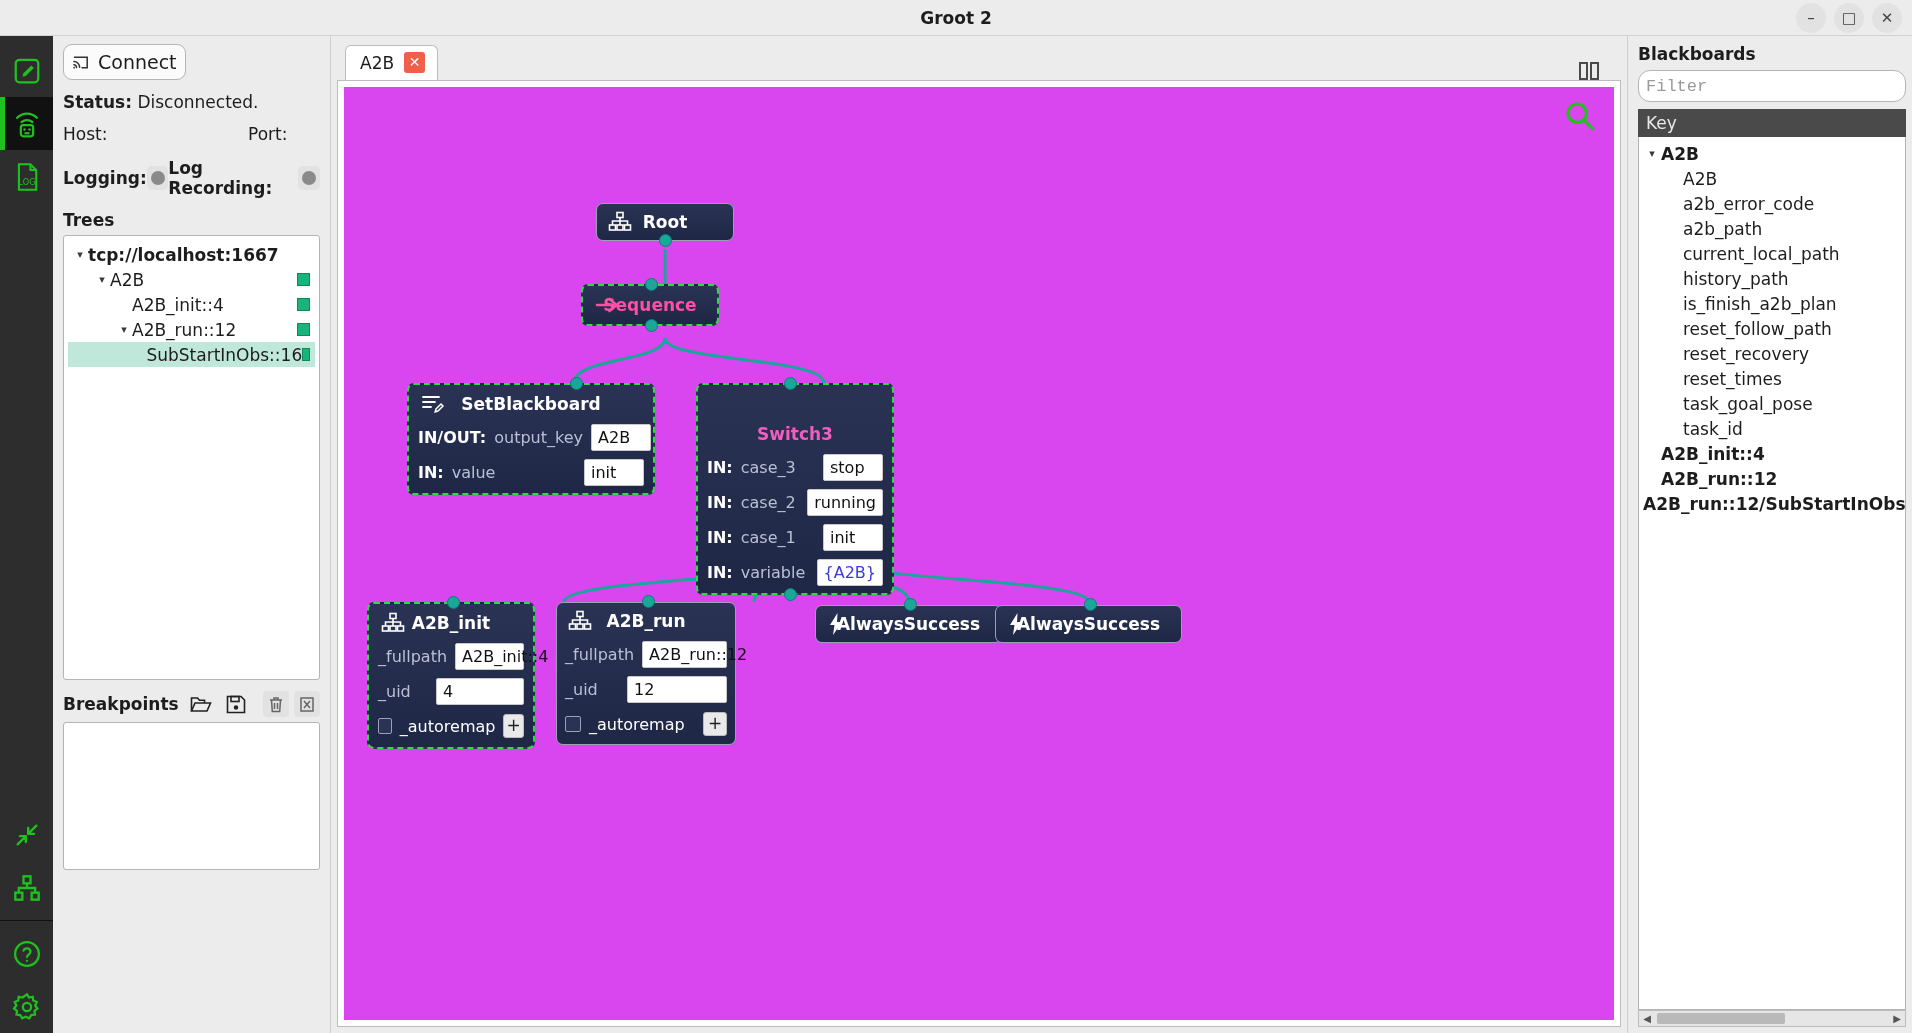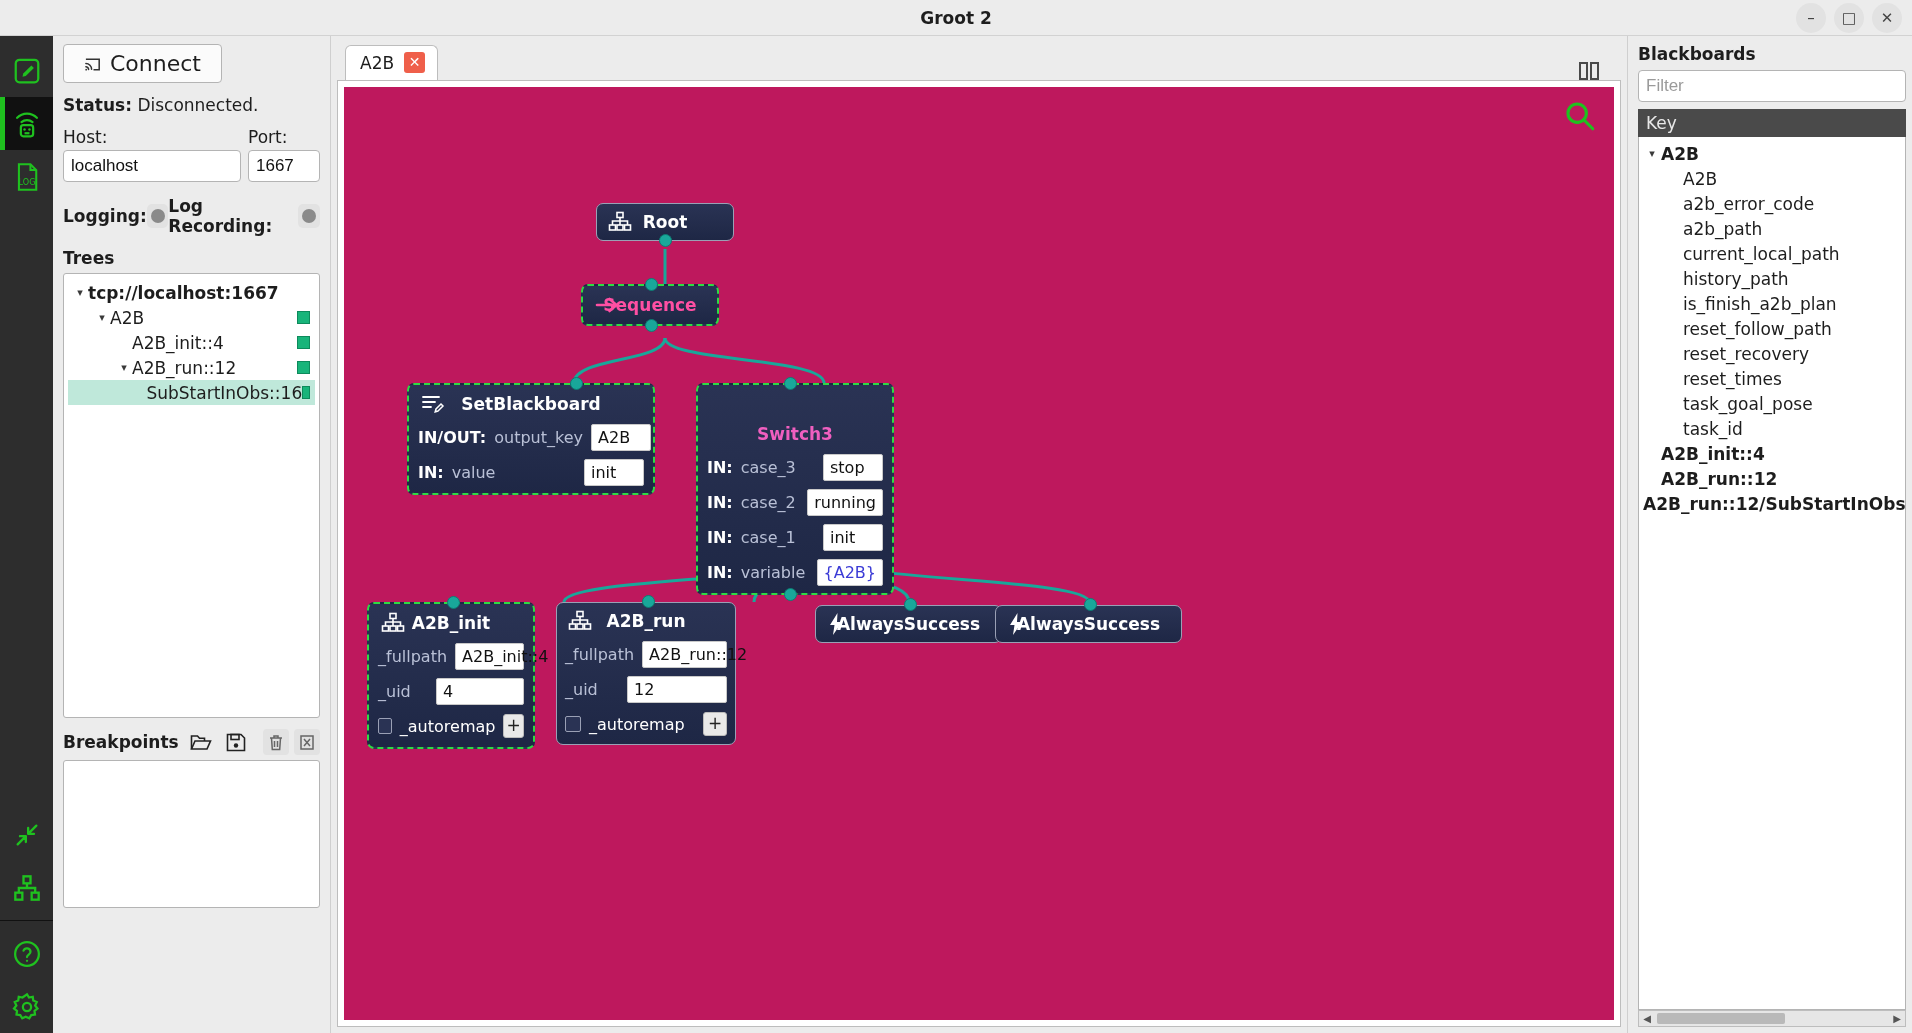--- a/index.html
+++ b/index.html
@@ -46,33 +46,33 @@
   .rail-spacer { flex:1 1 auto; }
   .rail-div { width:53px; height:1px; background:#111; margin:6px 0; }
 
   
   #leftpanel {
     width:278px; flex:0 0 278px; background:#ececec;
     padding:8px 10px 6px 10px; display:flex; flex-direction:column;
     border-right:1px solid #cfcfcf;
   }
   .connect-btn {
-    background:#fbfbfb; border:1px solid #b4b4b4; border-radius:4px;
-    padding:6px 20px; font-size:22px; display:inline-flex; align-items:center;
+    background:#fbfbfb; border:1px solid #b4b4b4; border-radius:9px;
+    padding:6px 8px; font-size:19px; display:inline-flex; align-items:center;
     gap:7px; align-self:flex-start; margin-bottom:9px; cursor:pointer;
   }
   .row-line { margin:3px 0 8px 0; font-size:17px; }
   .b { font-weight:bold; }
   .lbl-row { display:flex; margin-top:4px; }
   .lbl-host { flex:1 1 auto; font-size:17px; }
   .lbl-port { width:72px; font-size:17px; }
   .inp-row { display:flex; gap:7px; margin-top:3px; }
   .txt-inp {
-    border:1px solid #b4b4b4; border-radius:4px; background:#fff;
-    padding:5px 7px; font-size:17px; font-family:Liberation Sans, sans-serif; color:#111;
+    border:1px solid #b4b4b4; border-radius:12px; background:#fff;
+    padding:5px 7px; font-size:17px; font-family:Liberation Mono, monospace; color:#111;
     outline:none; height:32px;
   }
   #host-input { flex:1 1 auto; width:100%; }
   #port-input { width:72px; }
   .log-row { display:flex; align-items:center; margin-top:14px; font-size:17px; }
   .led {
     width:24px;height:24px;border-radius:5px;background:#e2e2e2;
     display:flex;align-items:center;justify-content:center;
   }
   .led i { display:block;width:14px;height:14px;border-radius:50%;background:#8a8a8a; }
@@ -112,21 +112,21 @@
   .tab .x {
     width:21px;height:21px;border-radius:3px;background:#ef5f4a;color:#fff;
     font-size:14px;line-height:21px;text-align:center;font-weight:bold;
   }
   .tab-right { margin-left:auto; padding-right:22px; display:flex; align-items:center; }
   .split-ico { display:flex; gap:2px; }
   .split-ico span { display:block;width:9px;height:18px;border:2px solid #4a4a4a; }
 
   #canvas-wrap { flex:1 1 auto; background:#fff; border:1px solid #bdbdbd; padding:6px; display:flex; min-height:0; }
   #canvas {
-    flex:1 1 auto; background:#be185d; position:relative; overflow:hidden;
+    flex:1 1 auto; background:#d946ef; position:relative; overflow:hidden;
   }
   #mag { position:absolute; right:17px; top:12px; }
 
   
   .node {
     position:absolute; background:linear-gradient(180deg,#2a3354 0%,#1e2745 100%);
     border:1px solid #9aa0b5; border-radius:7px; color:#fff;
   }
   .node.run { border:2px dashed #2ddc43; padding:1px; }
   .nhdr {
@@ -262,24 +262,20 @@
     </div>
 
     <div class="row-line">
       <span class="b">Status:</span>
       <span>Disconnected.</span>
     </div>
 
     <div class="lbl-row">
       <div class="lbl-host">Host:</div>
       <div class="lbl-port">Port:</div>
-    </div>
-    <div class="inp-row">
-      <input id="host-input" class="txt-inp" value="localhost" style="">
-      <input id="port-input" class="txt-inp" value="1667" style="">
     </div>
 
     <div class="log-row">
       <span class="b">Logging:</span>
       <span class="led">
           <i></i>
         </span>
       <span class="b">Log Recording:</span>
       <span class="led">
           <i></i>

